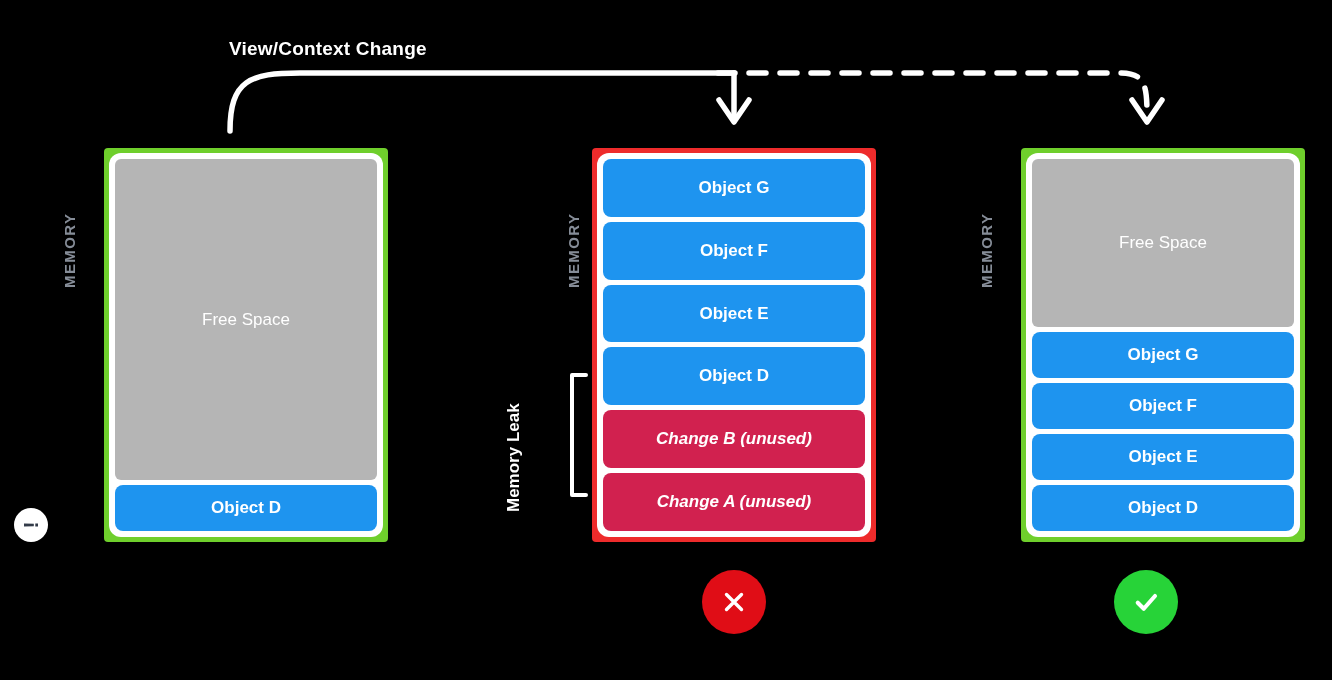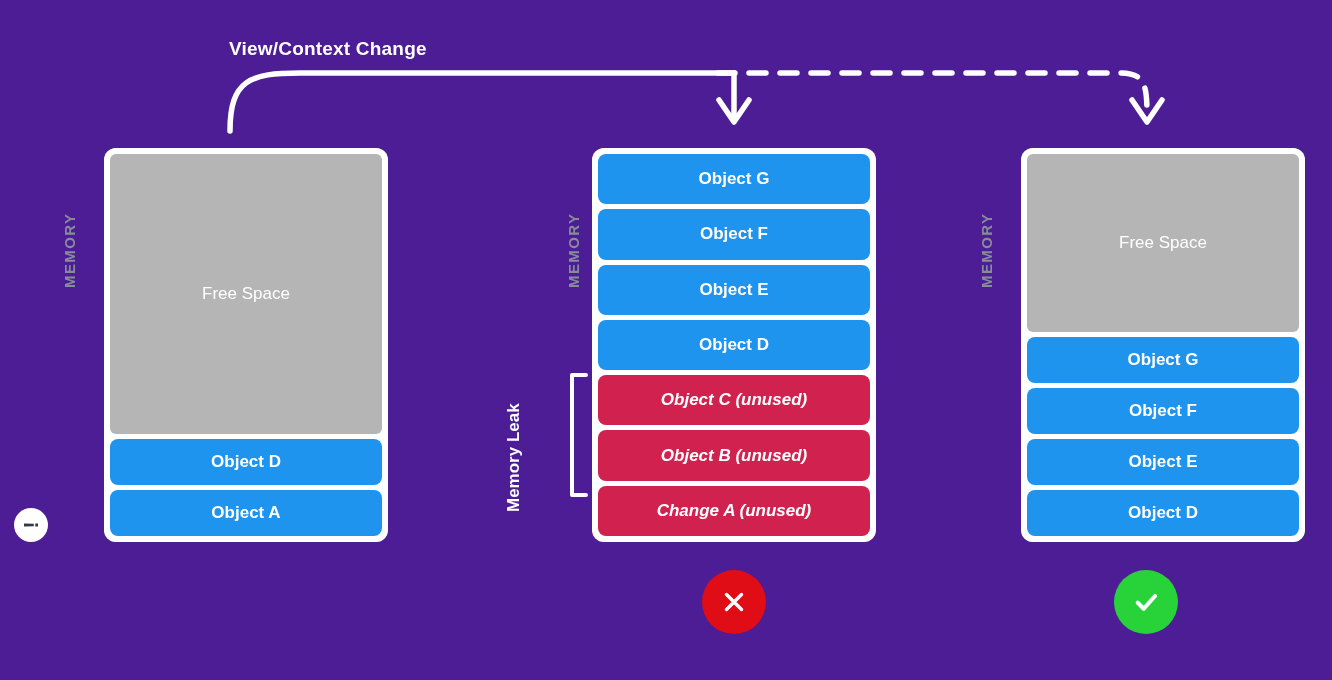--- a/index.html
+++ b/index.html
@@ -15,21 +15,21 @@
     overflow: hidden;
     font-family: "Liberation Sans", sans-serif;
     -webkit-font-smoothing: antialiased;
   }
 
   #stage {
     position: absolute;
     left: 0; top: 0;
     width: 1332px;
     height: 680px;
-    background: #4c1d95;
+    background: #000000;
   }
 
   
   #arrow-layer {
     position: absolute;
     left: 0; top: 0;
     width: 1332px;
     height: 680px;
     pointer-events: none;
   }
@@ -72,21 +72,22 @@
     justify-content: flex-start;
     line-height: 36px;
   }
 
   .memory-box {
     position: absolute;
     left: 36px;
     top: 0;
     width: 284px;
     height: 394px;
-    border-radius: 12px;
+    border-radius: 4px;
+    padding: 5px;
     box-sizing: border-box;
     display: flex;
     flex-direction: column;
   }
   .memory-box.ok   { background: #6fcf2c; margin-left: 16px; }
   .memory-box.leak { background: #ee2b2b; }
 
   .memory-inner {
     flex: 1 1 auto;
     background: #ffffff;
@@ -204,35 +205,33 @@
   </svg>
 
   <div class="flow-caption">View/Context Change</div>
 
   <div class="col-group col1">
     <div class="memory-axis-label">MEMORY</div>
     <div class="memory-box ok">
       <div class="memory-inner">
         <div class="slot free" style="flex:1 1 auto;">Free Space</div>
         <div class="slot obj">Object D</div>
-        <div class="slot obj">Object A</div>
       </div>
     </div>
   </div>
 
   <div class="col-group col2">
     <div class="memory-axis-label">MEMORY</div>
     <div class="memory-box leak">
       <div class="memory-inner">
         <div class="slot obj" style="flex:1 1 0;">Object G</div>
         <div class="slot obj" style="flex:1 1 0;">Object F</div>
         <div class="slot obj" style="flex:1 1 0;">Object E</div>
         <div class="slot obj" style="flex:1 1 0;">Object D</div>
-        <div class="slot unused" style="flex:1 1 0;">Object C (unused)</div>
-        <div class="slot unused" style="flex:1 1 0;">Object B (unused)</div>
+        <div class="slot unused" style="flex:1 1 0;">Change B (unused)</div>
         <div class="slot unused" style="flex:1 1 0;">Change A (unused)</div>
       </div>
     </div>
   </div>
 
   <div class="col-group col3">
     <div class="memory-axis-label">MEMORY</div>
     <div class="memory-box ok">
       <div class="memory-inner">
         <div class="slot free" style="flex:1 1 auto;">Free Space</div>

